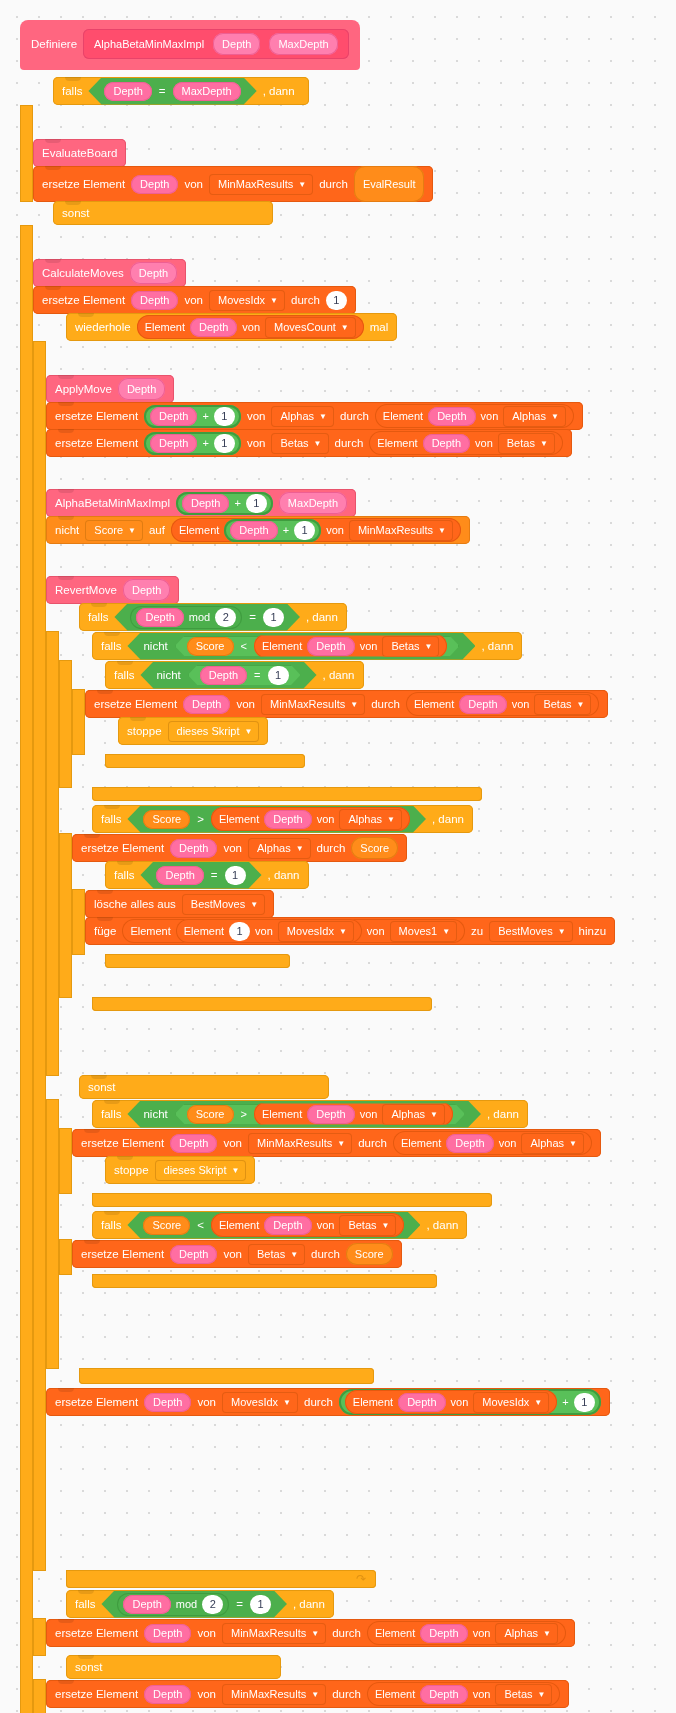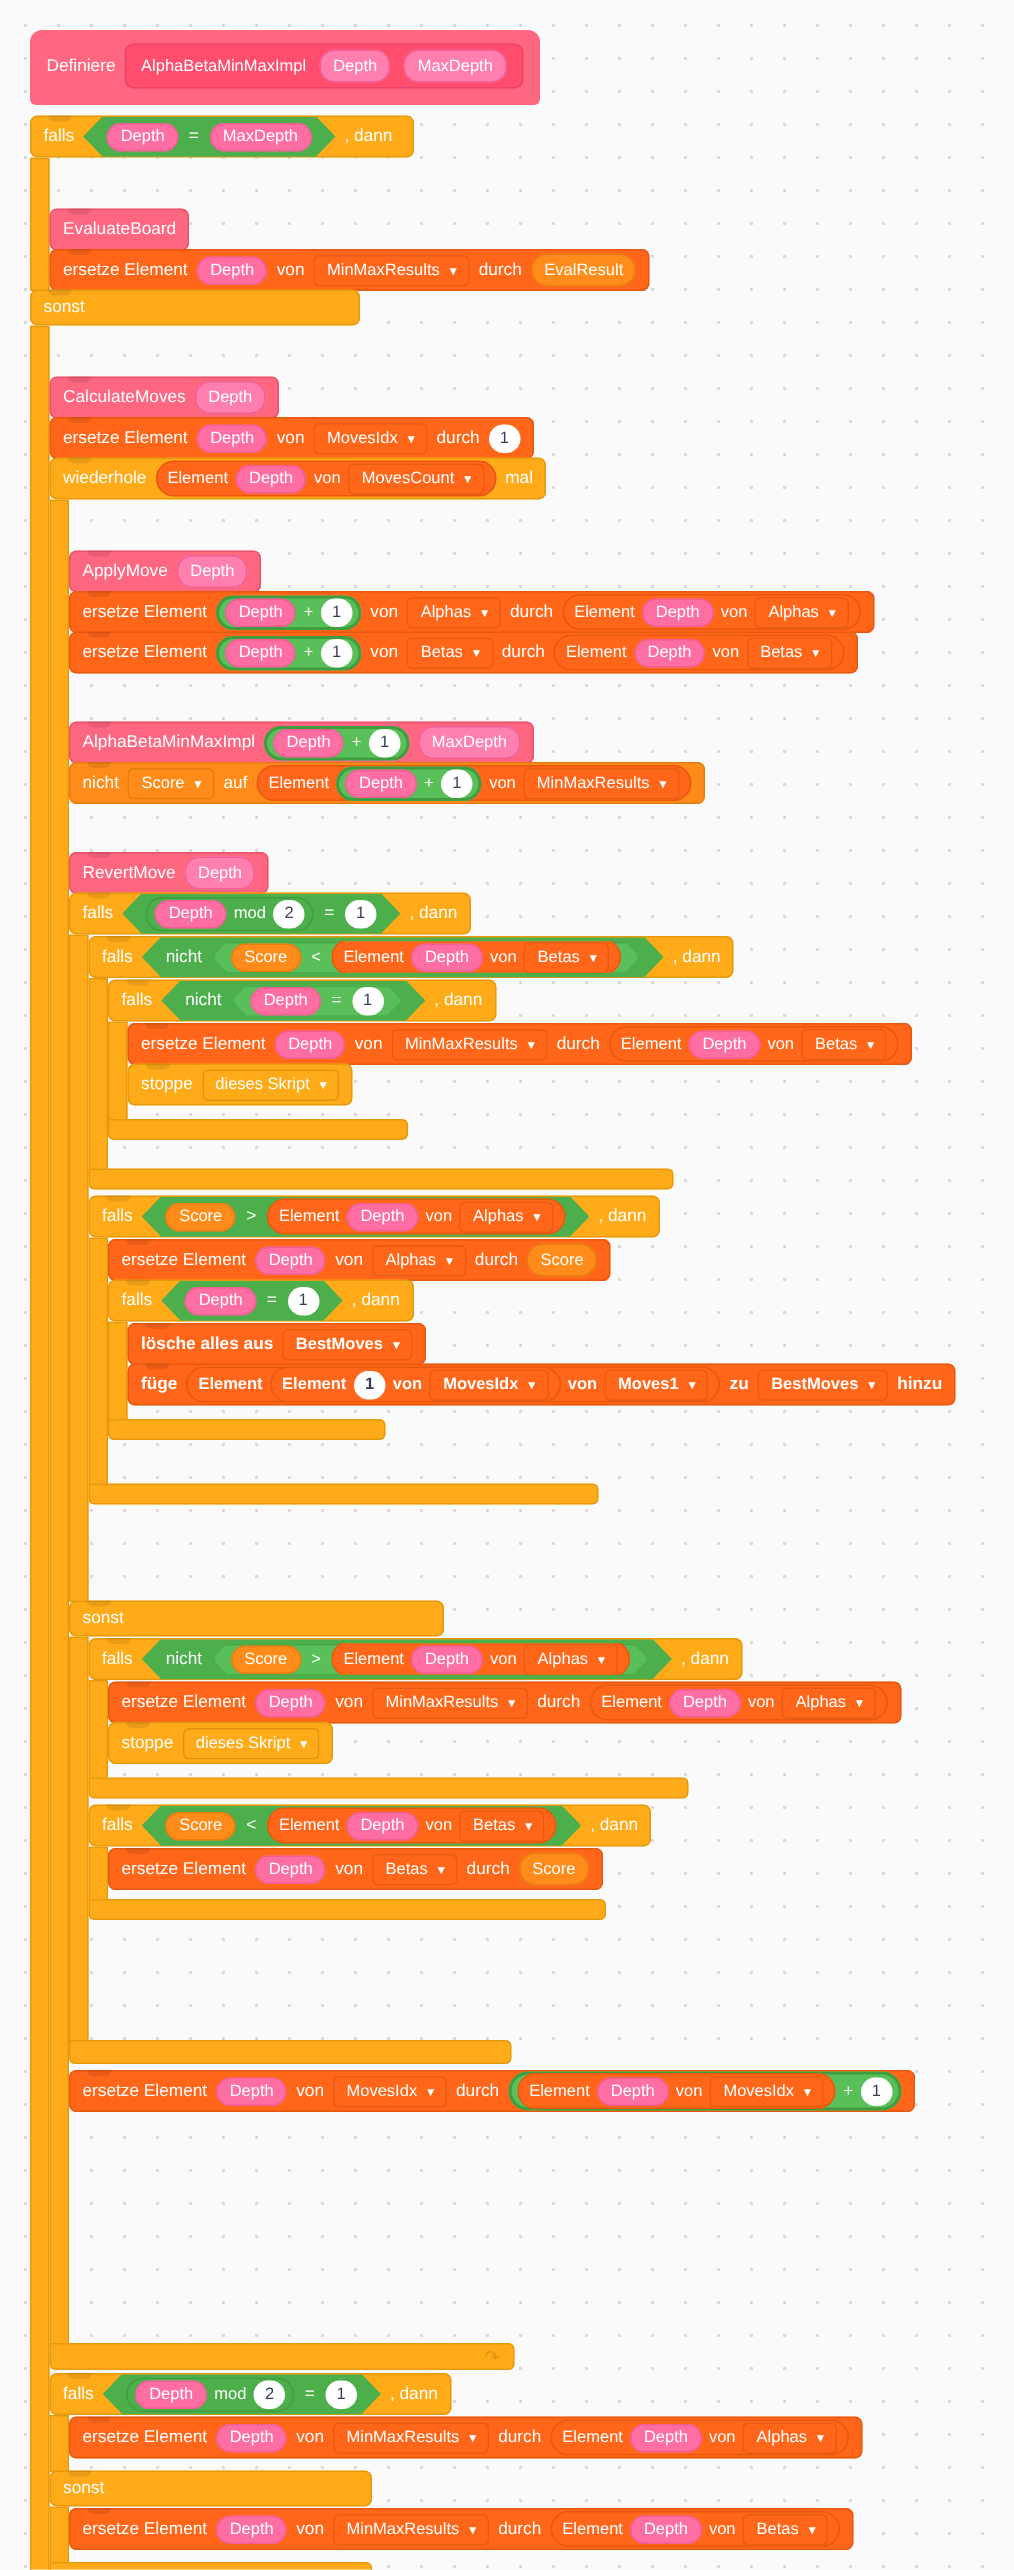--- a/index.html
+++ b/index.html
@@ -27,21 +27,21 @@
     color: #fff;
     font-size: 11.5px;
     white-space: nowrap;
     width: max-content;
     margin-top: -1px;
   }
   .blk.custom  { background:#FF6680; box-shadow: inset 0 0 0 1px #e8536c; margin-top: 32px; }
   .blk.define  { background:#FF6680; border-radius:6px; padding: 9px 11px 11px 11px; min-height: 0; }
   .blk.list    { background:#FF661A; box-shadow: inset 0 0 0 1px #e5590f; }
   .blk.var     { background:#FF8C1A; box-shadow: inset 0 0 0 1px #e57c12; }
-  .blk.ctrl    { background:#FFAB19; box-shadow: inset 0 0 0 1px #e5990f; }
+  .blk.ctrl    { background:#FFAB19; box-shadow: inset 0 0 0 1px #e5990f; margin-left: 33px; }
 
   
   .blk::before {
     content:"";
     position:absolute; left:12px; top:0;
     width:16px; height:4px;
     border-radius: 0 0 4px 4px;
     background: rgba(0,0,0,0.09);
   }
   .blk.nonotch::before { display:none; }
@@ -136,21 +136,21 @@
         </div>
         <div class="blk list">
           <span>ersetze Element</span>
           <span class="rep param">Depth</span>
           <span>von</span>
           <span class="drop onlist">
             <span>MinMaxResults</span>
               <span class="caret">▼</span>
           </span>
           <span>durch</span>
-          <span class="rep varname" style="height:22px;border-radius:11px;">EvalResult</span>
+          <span class="rep varname" style="height:36px;border-radius:11px;">EvalResult</span>
         </div>
       </div>
     </div>
 
     <div class="blk ctrl" style="min-width:220px;min-height:24px;">
       <span>sonst</span>
     </div>
 
     <div style="display:flex;">
       <div class="ctrl-bg" style="width:13px;min-height:1300px;"></div>
@@ -418,21 +418,21 @@
                               <span>falls</span>
                               <span class="hexouter">
                                 <span class="rep param">Depth</span>
                                 <span>=</span>
                                 <span class="numinput">1</span>
                               </span>
                               <span>, dann</span>
                             </div>
                             <div style="display:flex;">
                               <div class="ctrl-bg" style="width:13px;min-height:66px;"></div>
-                              <div style="padding-top:2px;font-weight:bold;">
+                              <div style="padding-top:2px;">
                                 <div class="blk list">
                                   <span>lösche alles aus</span>
                                   <span class="drop onlist">
                                     <span>BestMoves</span>
                                       <span class="caret">▼</span>
                                   </span>
                                 </div>
                                 <div class="blk list">
                                   <span>füge</span>
                                   <span class="rep listrep" style="height:24px;">

